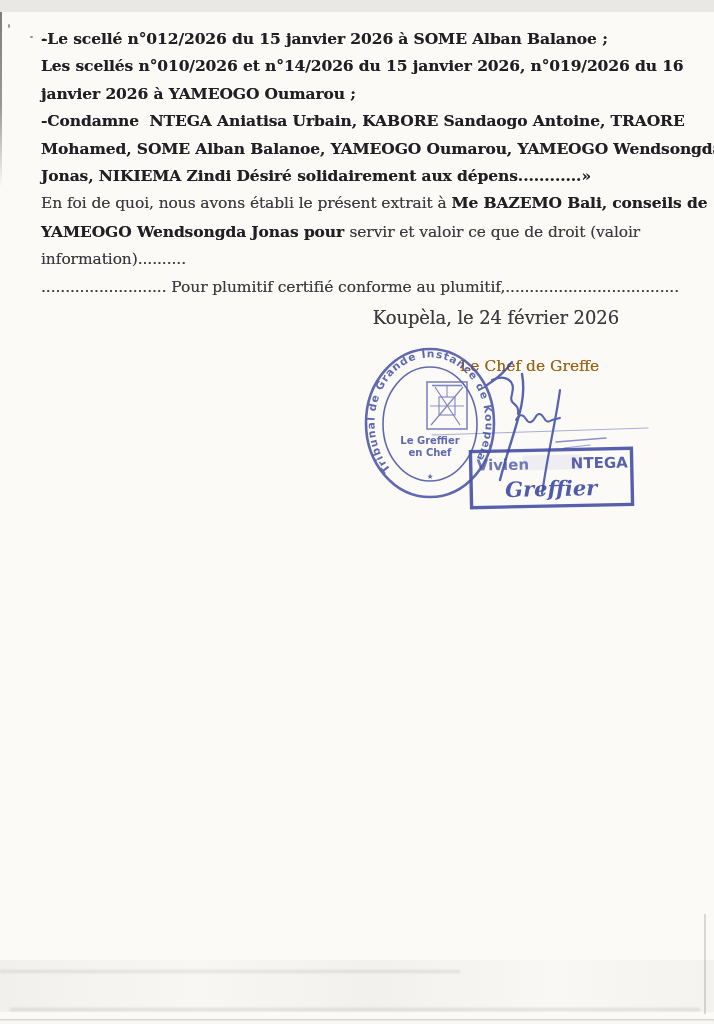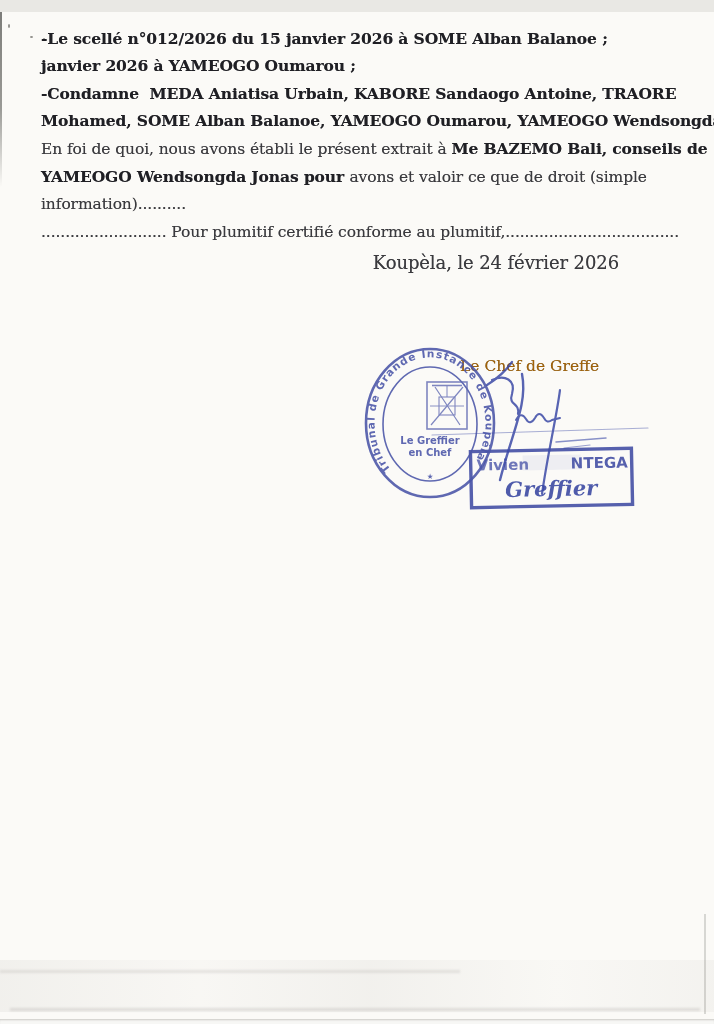--- a/index.html
+++ b/index.html
@@ -84,25 +84,27 @@
   <div class="speck s2"></div>
   <div class="speck s3"></div>
   <div class="scan-band"></div>
   <div class="scan-streak1"></div>
   <div class="scan-streak2"></div>
   <div class="scan-line-right"></div>
   <div class="bottom-strip"></div>
 
   <div class="textblock">
     <div class="line b">-Le scellé n°012/2026 du 15 janvier 2026 à SOME Alban Balanoe ;</div>
+    <div class="line b">Les scellés n°010/2026 et n°14/2026 du 15 janvier 2026, n°019/2026 du 16</div>
     <div class="line b">janvier 2026 à YAMEOGO Oumarou ;</div>
-    <div class="line b">-Condamne  MEDA Aniatisa Urbain, KABORE Sandaogo Antoine, TRAORE</div>
+    <div class="line b">-Condamne  NTEGA Aniatisa Urbain, KABORE Sandaogo Antoine, TRAORE</div>
     <div class="line b">Mohamed, SOME Alban Balanoe, YAMEOGO Oumarou, YAMEOGO Wendsongda</div>
+    <div class="line b">Jonas, NIKIEMA Zindi Désiré solidairement aux dépens............»</div>
     <div class="line"><span>En foi de quoi, nous avons établi le présent extrait à </span><span class="b">Me BAZEMO Bali, conseils de</span></div>
-    <div class="line"><span class="b">YAMEOGO Wendsongda Jonas pour </span><span>avons et valoir ce que de droit (simple</span></div>
+    <div class="line"><span class="b">YAMEOGO Wendsongda Jonas pour </span><span>servir et valoir ce que de droit (valoir</span></div>
     <div class="line">information)..........</div>
     <div class="line">.......................... Pour plumitif certifié conforme au plumitif,....................................</div>
     <div class="line date-line">Koupèla, le 24 février 2026</div>
   </div>
 
   <div class="signoff">Le Chef de Greffe</div>
 
   <svg class="stamp-layer" viewBox="0 0 360 200" width="360" height="200">
 
     <g opacity="0.88">

